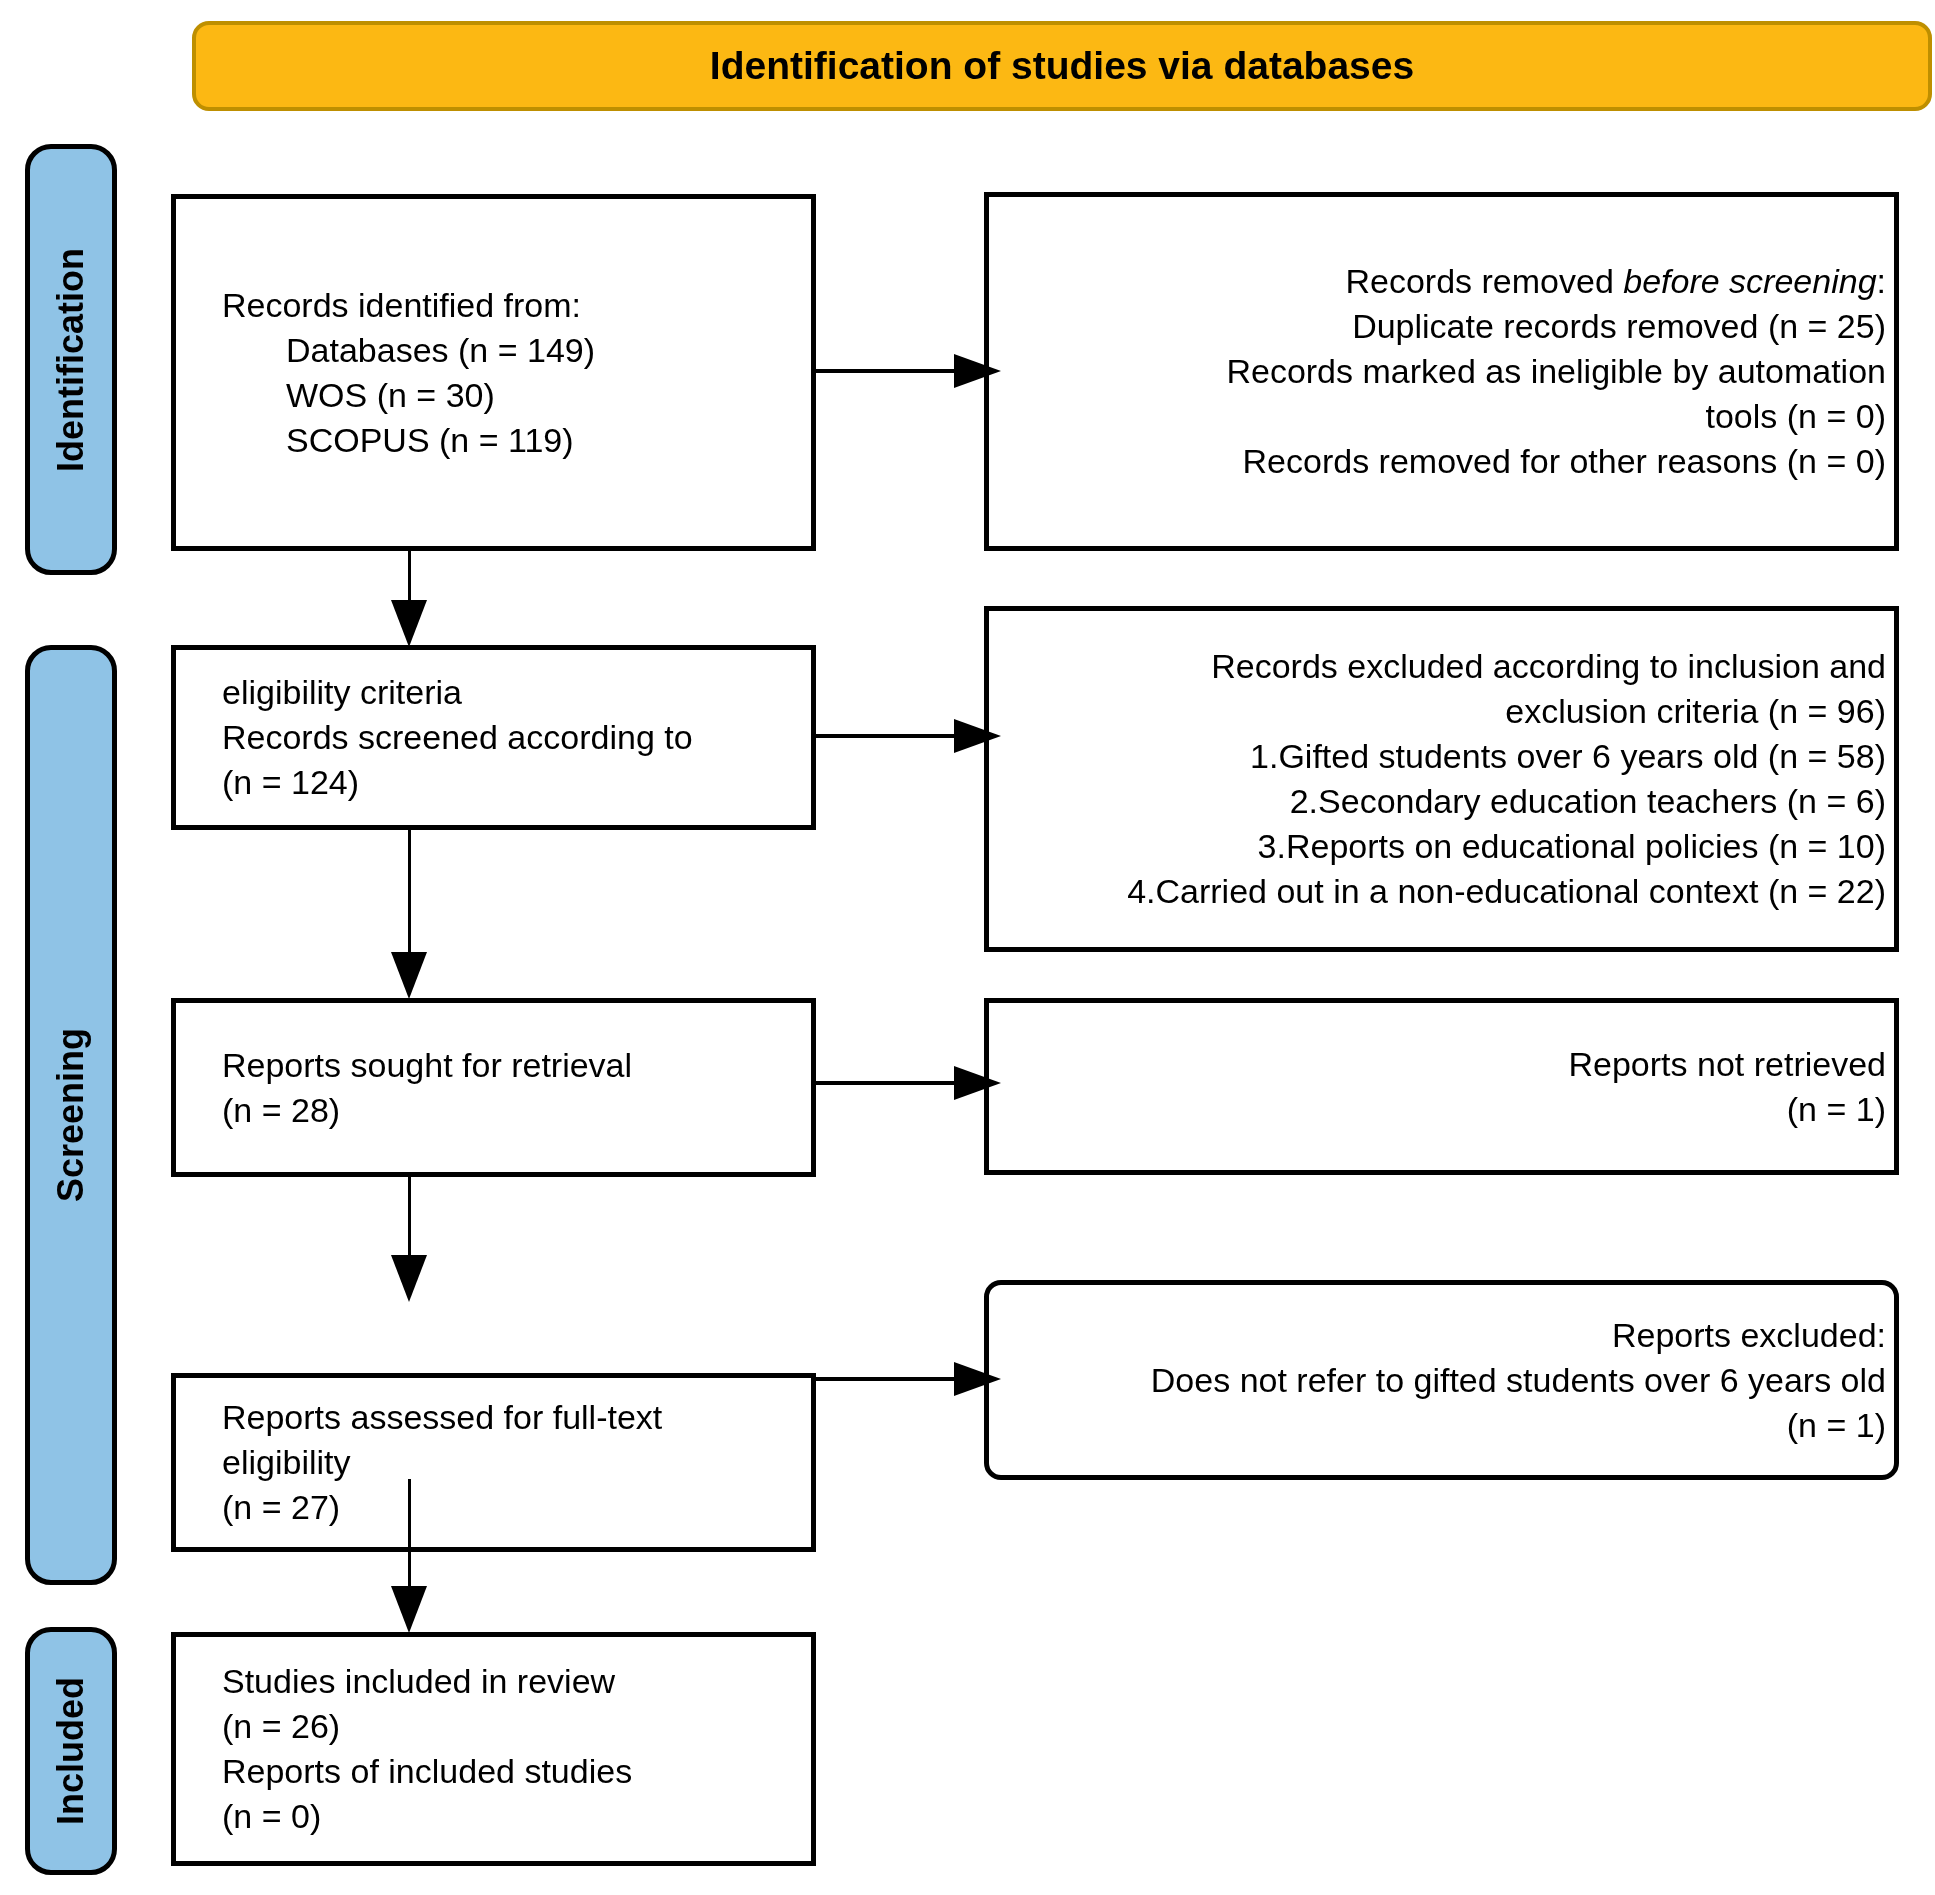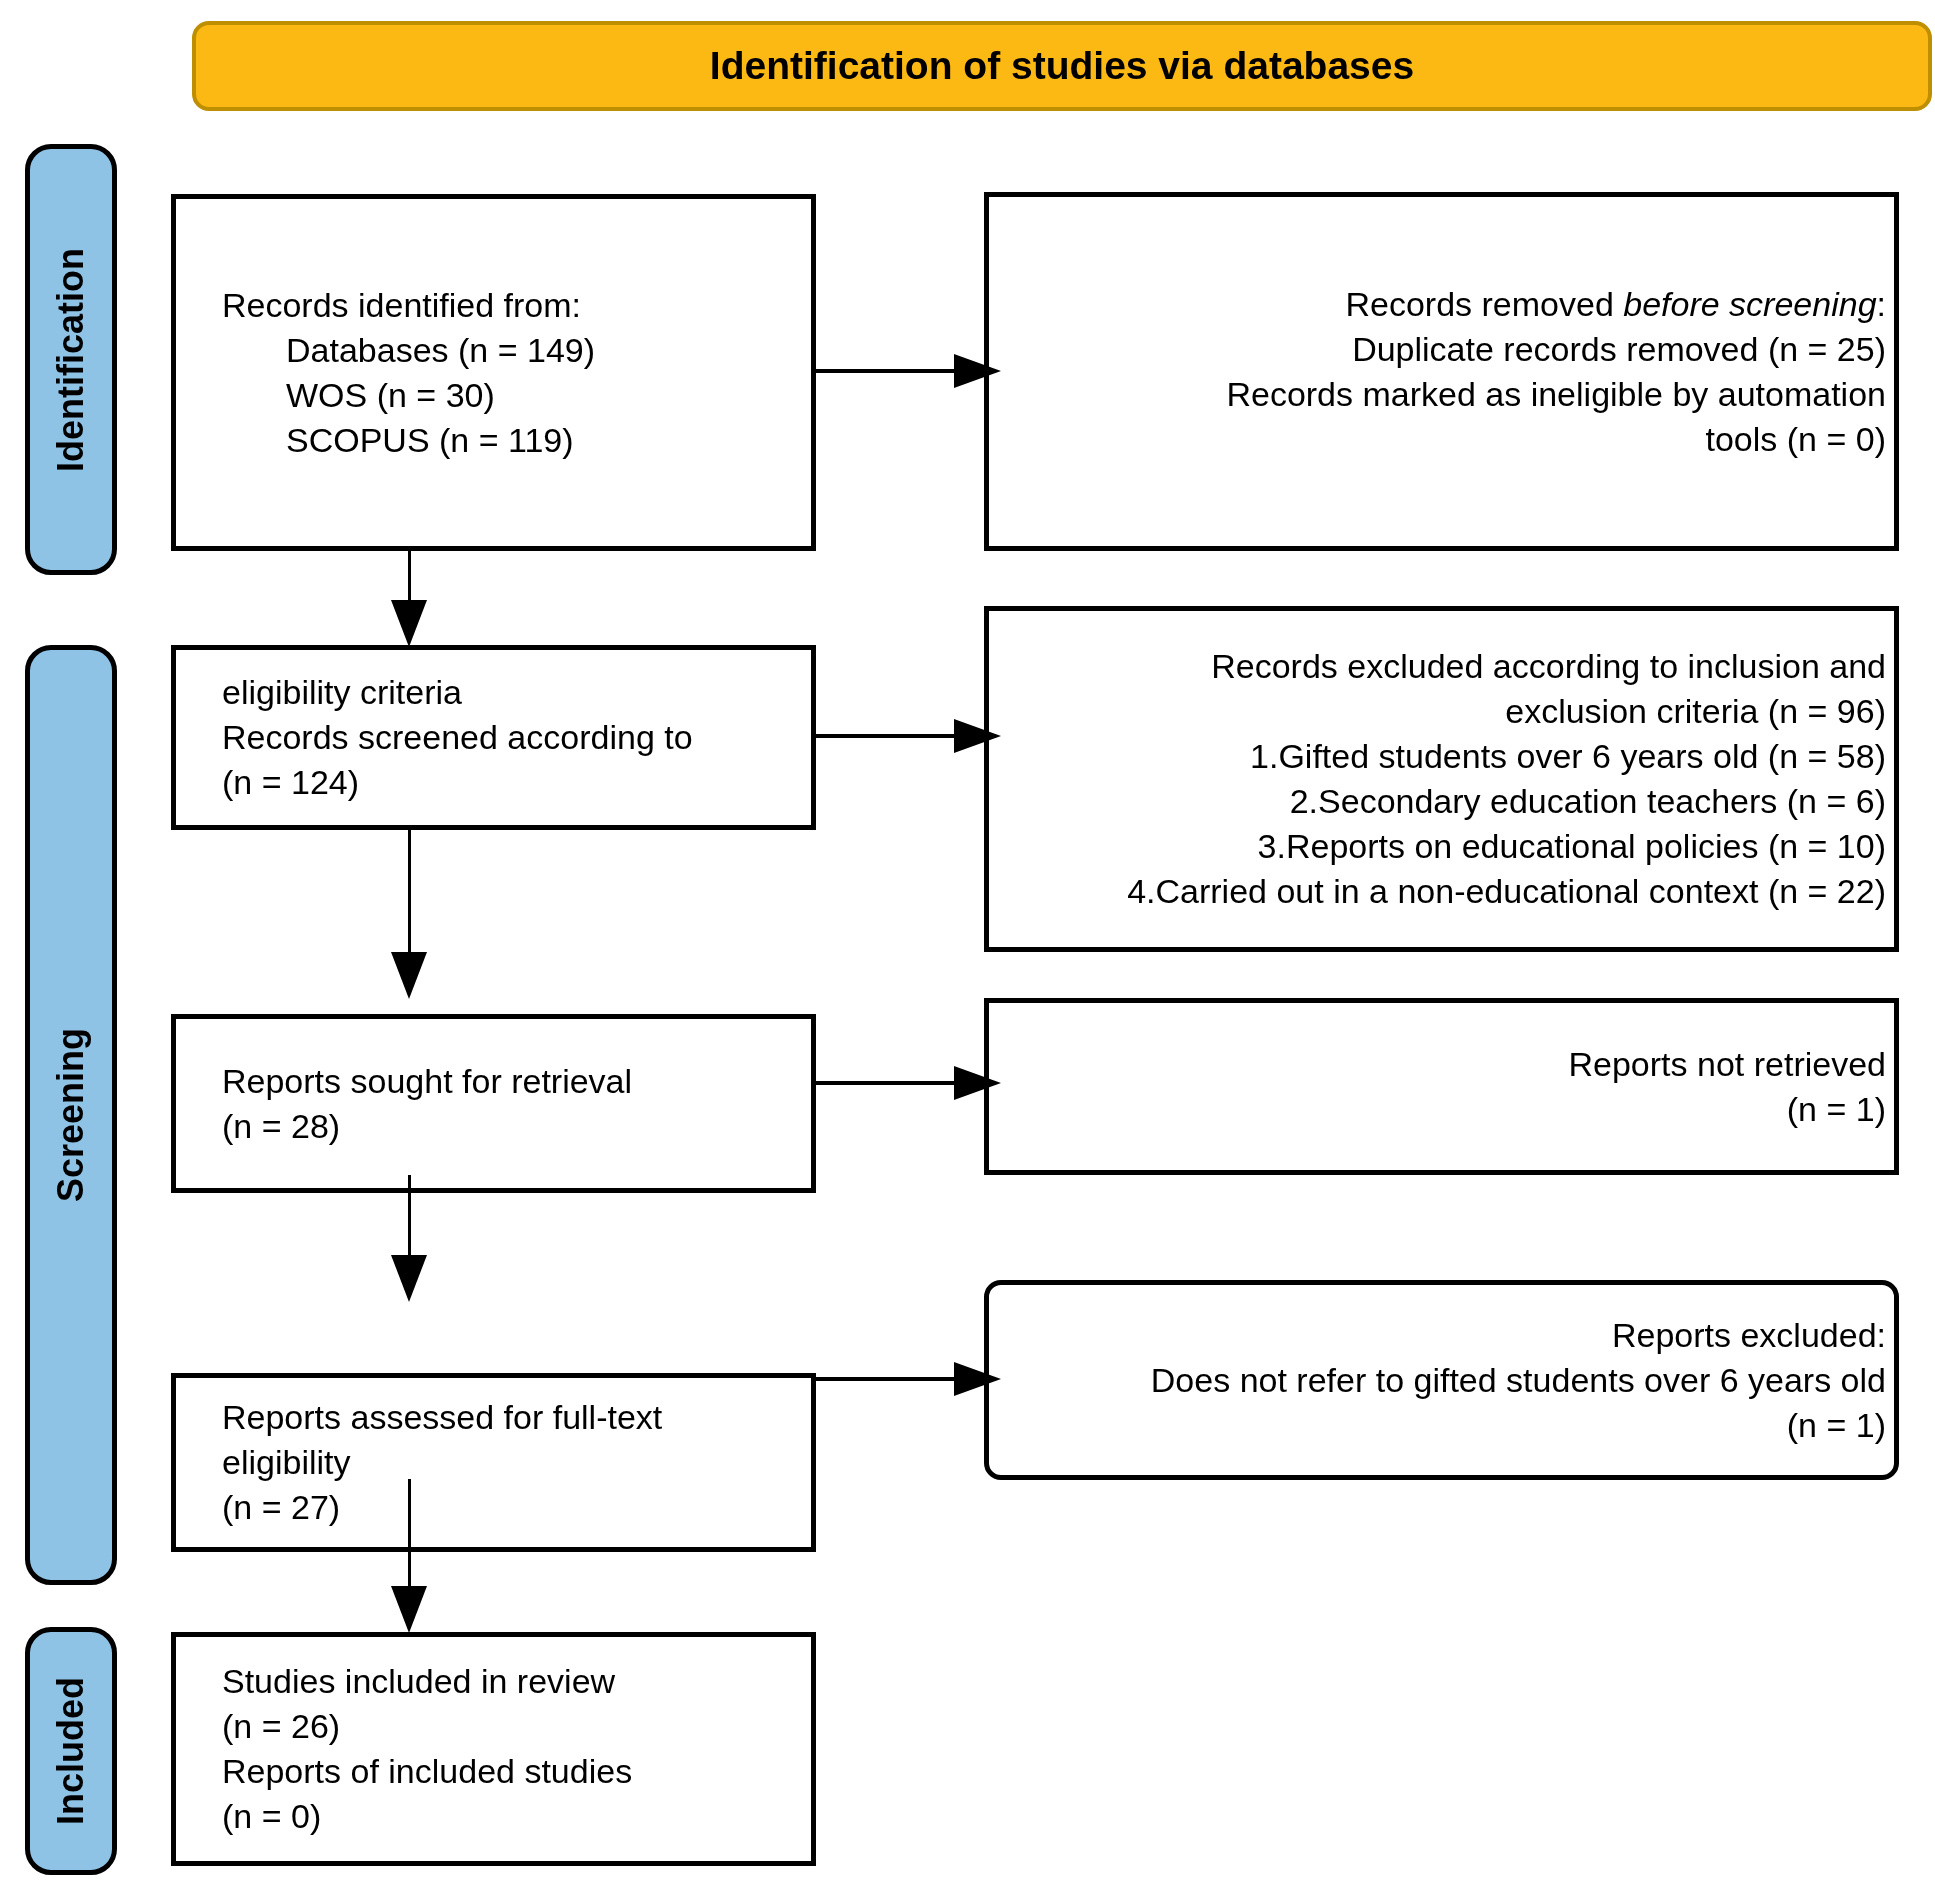--- a/index.html
+++ b/index.html
@@ -42,21 +42,21 @@
     font-size:34px;line-height:45px;
   }
   .fbox .line{white-space:nowrap;}
   .fbox .indent{padding-left:64px;white-space:nowrap;}
   .lcol{left:171px;width:645px;padding-left:46px;padding-right:5.7px;}
   .rcol{left:984px;width:915px;padding-left:35px;padding-right:8px;text-align:right;}
   #box-identified{top:194px;height:357px;}
   #box-removed{top:192px;height:359px;}
   #box-screened{top:645px;height:185px;}
   #box-excluded-screen{top:606px;height:346px;}
-  #box-sought{top:998px;height:179px;margin-top:16px;}
+  #box-sought{top:998px;height:179px;}
   #box-notretrieved{top:998px;height:177px;}
   #box-assessed{top:1373px;height:179px;}
   #box-excluded-reports{top:1280px;height:200px;border-radius:17px;}
   #box-included-studies{top:1632px;height:234px;}
   
   .varrow{position:absolute;width:36px;}
   .varrow .shaft{position:absolute;left:16.5px;top:0;width:3.4px;background:#000;}
   .varrow .head{
     position:absolute;left:0;bottom:0;width:0;height:0;
     border-left:18px solid transparent;border-right:18px solid transparent;
@@ -102,20 +102,21 @@
     <div class="indent">Databases (n = 149)</div>
     <div class="indent">WOS (n = 30)</div>
     <div class="indent">SCOPUS (n = 119)</div>
   </div>
 
   <div class="fbox rcol" id="box-removed">
     <div class="line"><span>Records removed </span><i>before screening</i><span>:</span></div>
     <div class="indent">Duplicate records removed  (n = 25)</div>
     <div class="indent">Records marked as ineligible by automation</div>
     <div class="indent">tools (n = 0)</div>
+    <div class="indent">Records removed for other reasons (n = 0)</div>
   </div>
 
   <div class="fbox lcol" id="box-screened">
     <div class="line">eligibility criteria</div>
     <div class="line">Records screened according to</div>
     <div class="line">(n = 124)</div>
   </div>
 
   <div class="fbox rcol" id="box-excluded-screen">
     <div class="line">Records excluded according to inclusion and</div>

